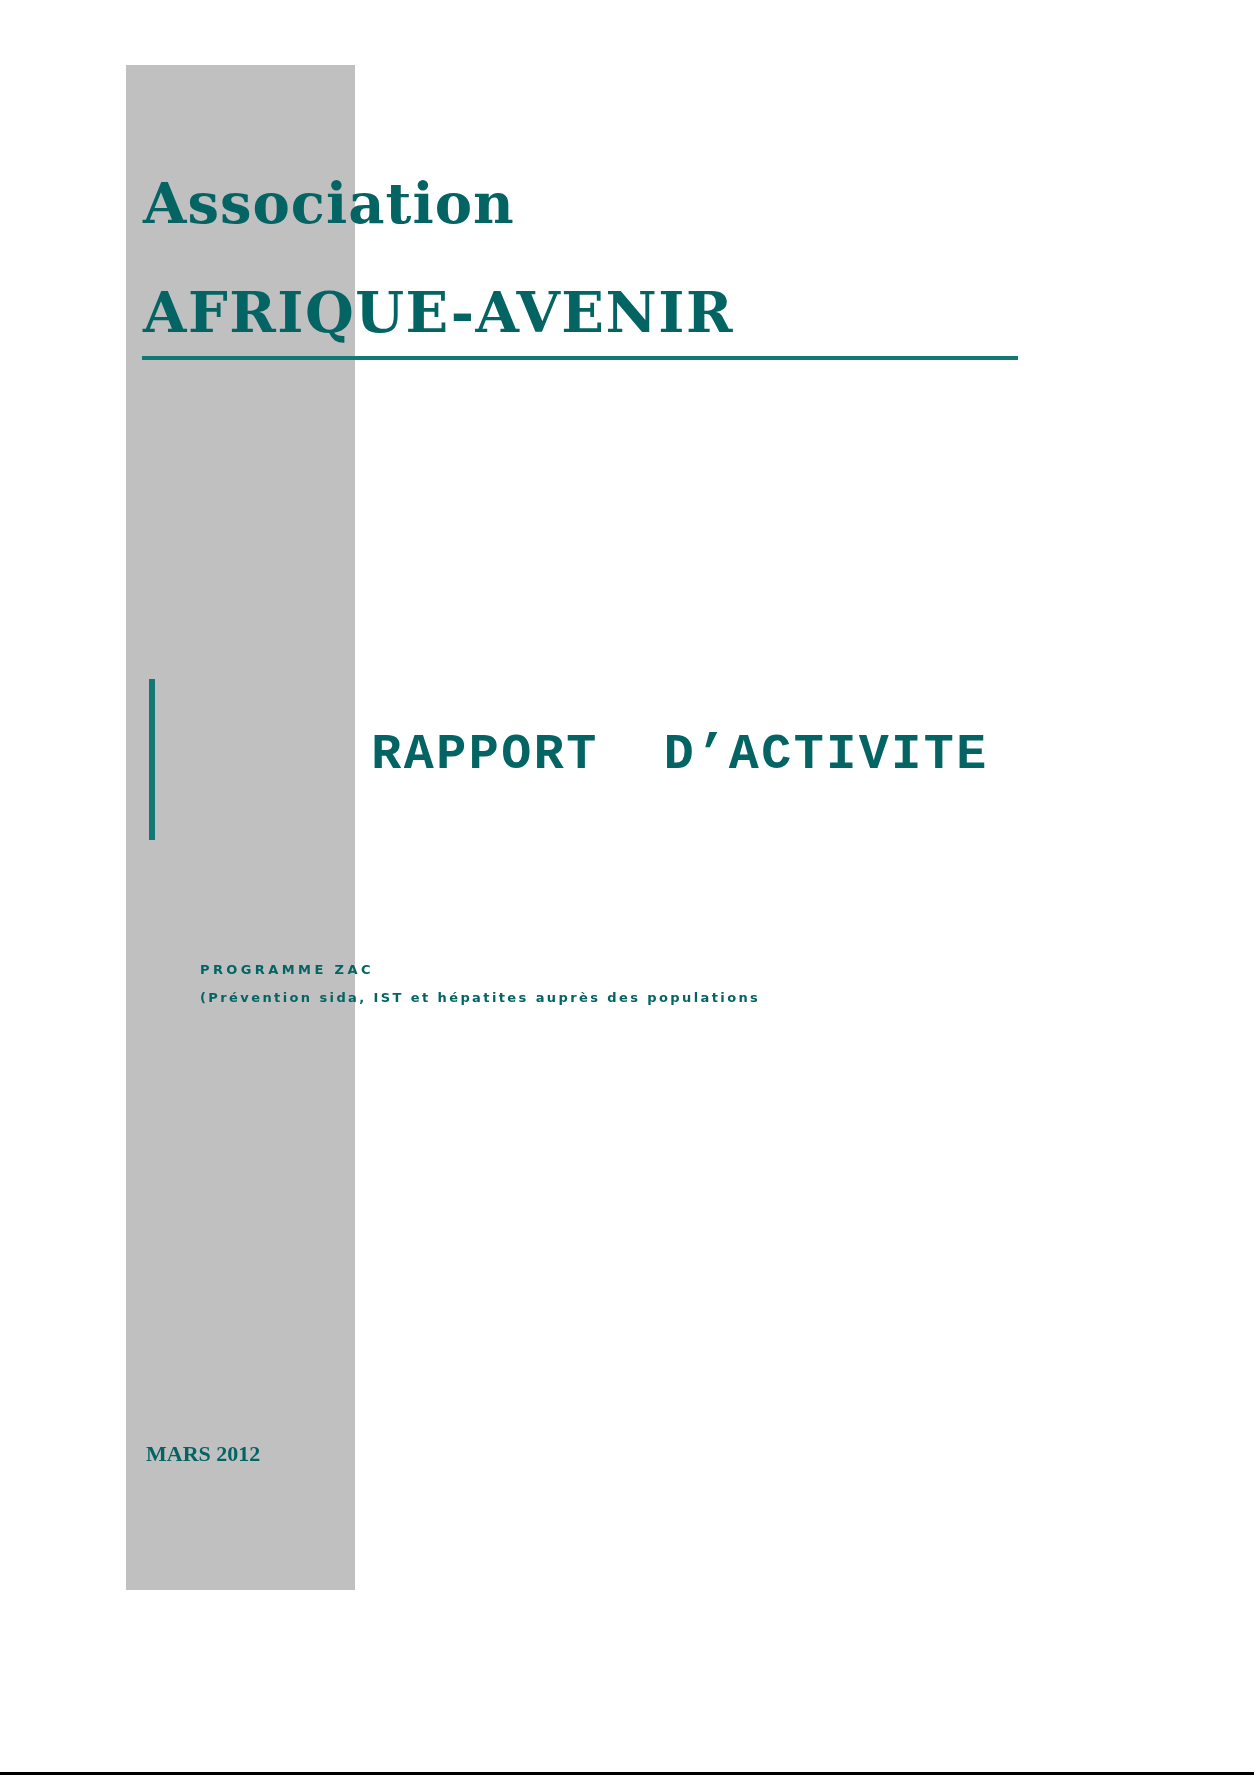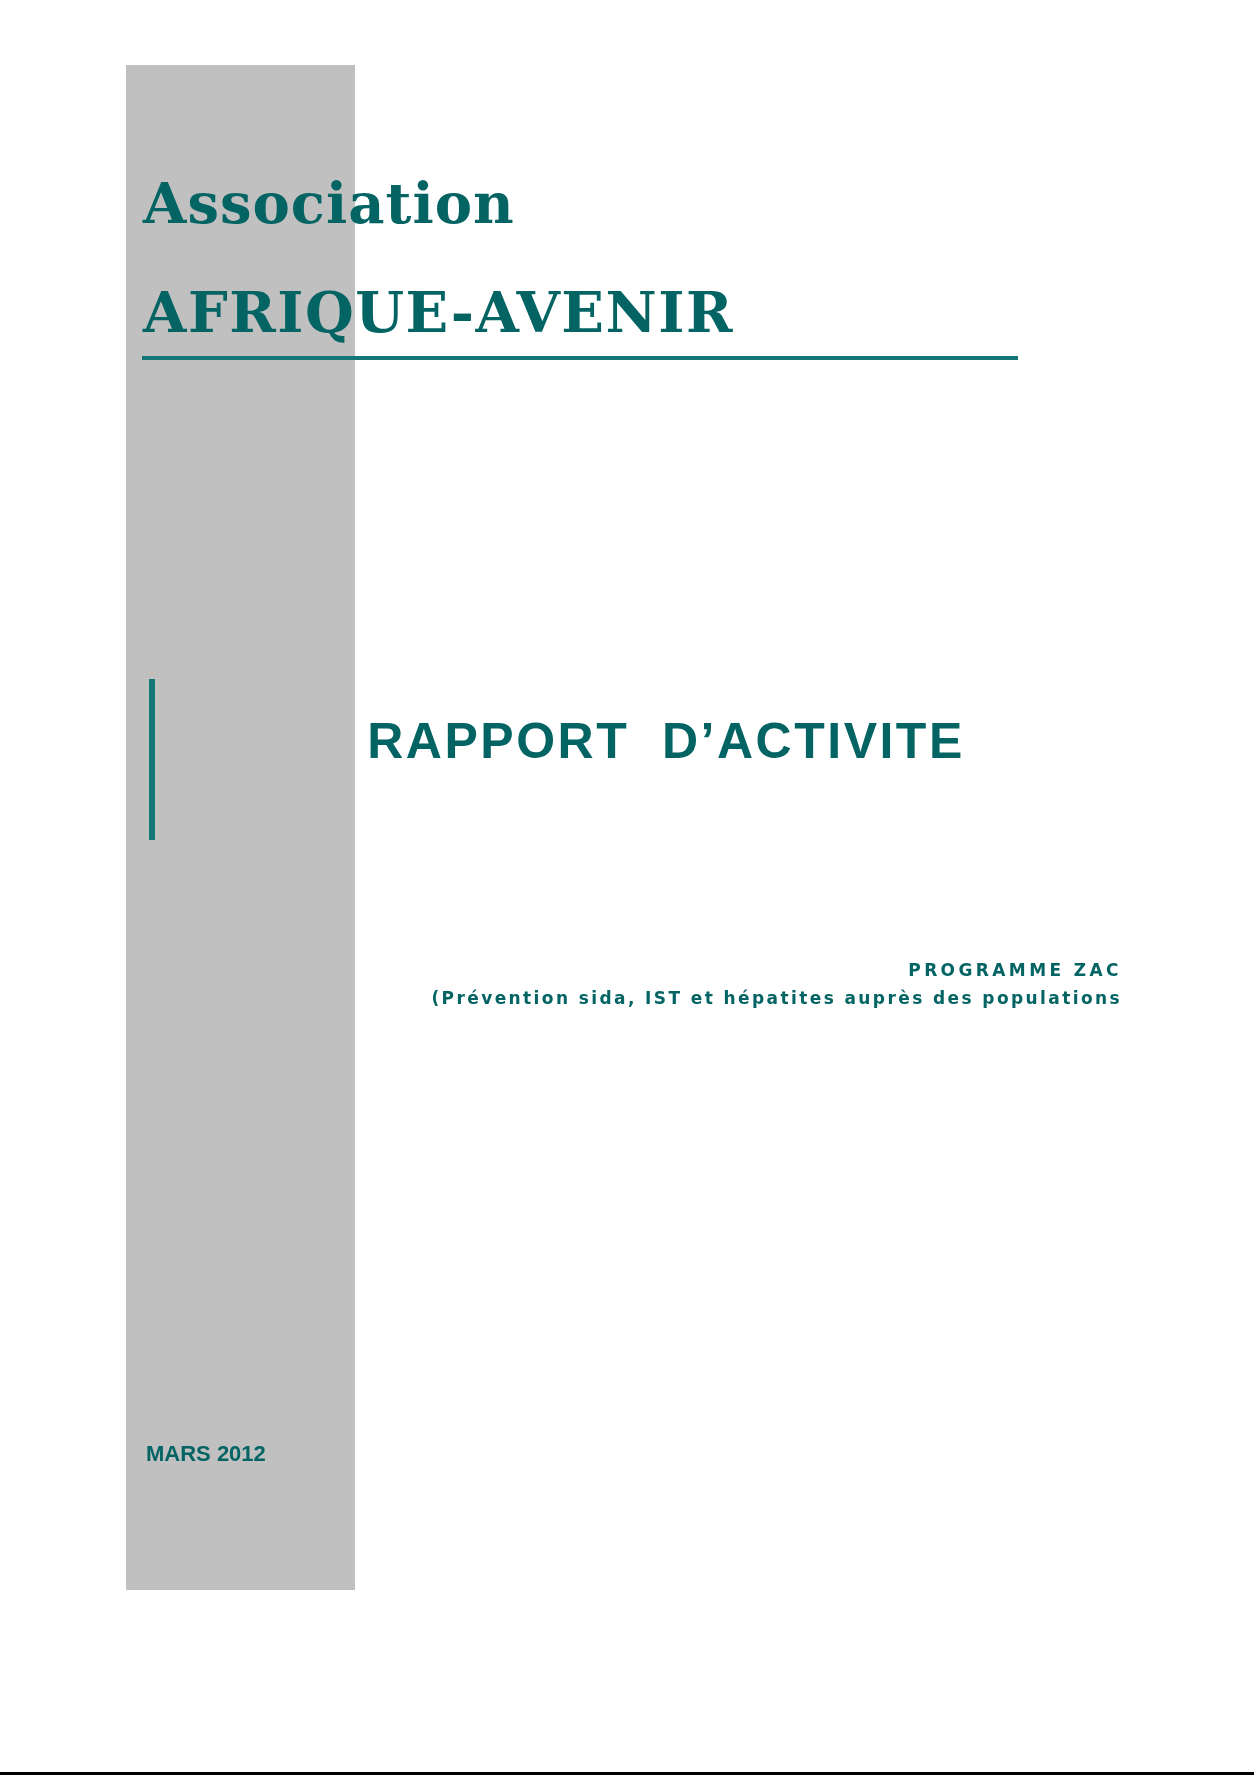--- a/index.html
+++ b/index.html
@@ -89,54 +89,54 @@
       width: 6px;
       height: 161px;
       background: #137775;
     }
     .report-title {
       position: absolute;
       left: 250px;
       top: 706px;
       width: 824px;
       text-align: center;
-      font-family: Liberation Sans, sans-serif;
+      font-family: Liberation Mono, monospace;
       font-weight: bold;
       font-size: 50px;
       line-height: 62px;
       letter-spacing: 2.5px;
-      margin: 4px;
+      margin: 18px;
     }
     .report-title span { display: block; white-space: pre; }
 
     .programme {
       position: absolute;
       left: 200px;
       top: 956px;
       width: 922px;
-      text-align: right;
+      text-align: left;
       font-family: "DejaVu Sans", sans-serif;
       font-weight: bold;
-      font-size: 17px;
+      font-size: 13px;
       line-height: 28px;
     }
     .programme .prog-title {
       display: block;
       letter-spacing: 3.4px;
     }
     .programme .prog-desc {
       display: block;
       letter-spacing: 2.4px;
     }
 
     .date-label {
       position: absolute;
       left: 146px;
       top: 1443px;
-      font-family: Liberation Sans, sans-serif;
+      font-family: Liberation Serif, serif;
       font-weight: bold;
       font-size: 22px;
       line-height: 1;
       white-space: nowrap;
     }
   </style>
 </head>
 <body>
 
 <div class="page">

